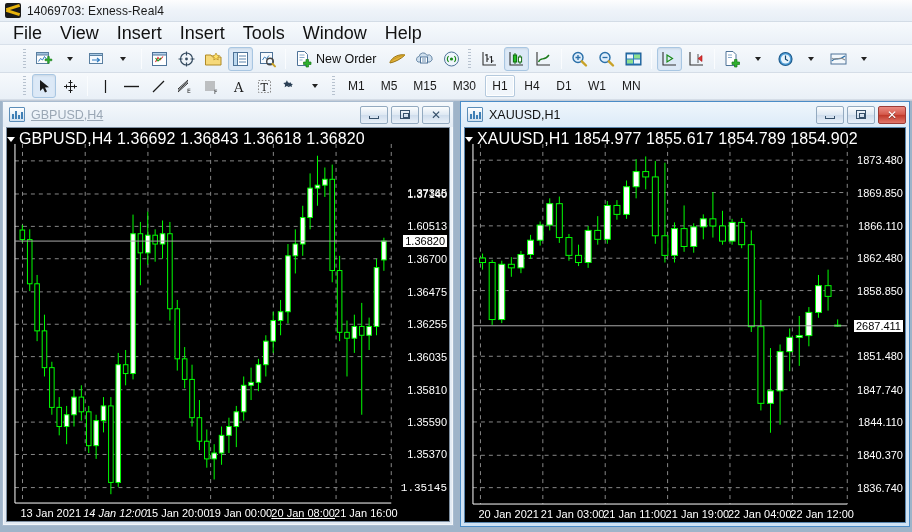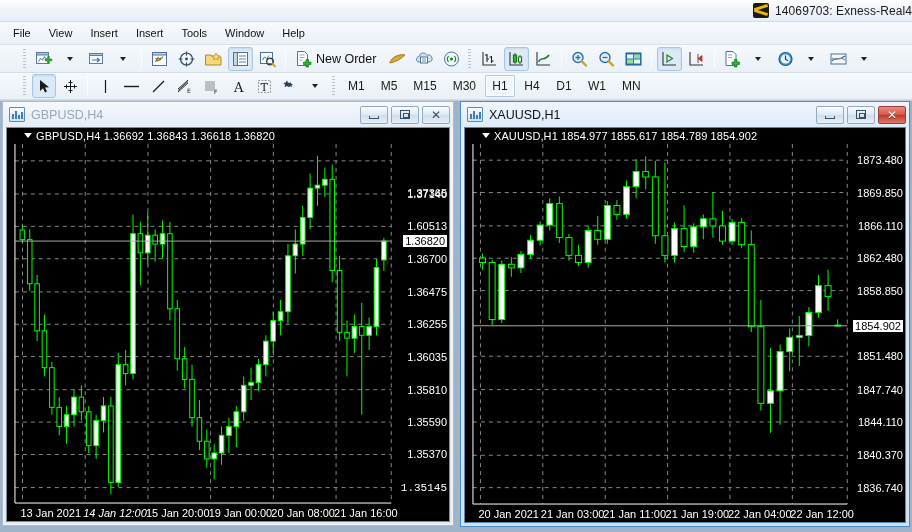--- a/index.html
+++ b/index.html
@@ -16,21 +16,20 @@
     background: linear-gradient(180deg,#f2f6fb 0%, #e8eff7 100%);
   }
 
   
   .titlebar {
     height: 22px; flex: 0 0 22px;
     display: flex; align-items: center;
     padding-left: 5px;
     background: linear-gradient(180deg,#fdfdfe 0%, #eef3f9 50%, #e7eef6 100%);
     border-bottom: 1px solid #d3dce6;
-    justify-content: flex-end;
   }
   .app-icon {
     width: 16px; height: 15px; margin-right: 6px;
     background: #1a1a1a; border-radius: 2px;
     position: relative; flex: 0 0 16px;
     overflow: hidden;
   }
   .app-icon::before {
     content: ""; position: absolute; left: 1px; top: 3px;
     width: 14px; height: 3px; background: #e8b40c;
@@ -46,21 +45,21 @@
   
   .menubar {
     height: 23px; flex: 0 0 23px;
     display: flex; align-items: stretch;
     background: linear-gradient(180deg,#f7fafd 0%, #eaf0f7 100%);
     border-bottom: 1px solid #d8e0ea;
     padding-left: 4px;
   }
   .menu-item {
     display: flex; align-items: center;
-    padding: 0 9px; font-size: 11px; color: #111;
+    padding: 0 9px; font-size: 18px; color: #111;
     cursor: default;
   }
 
   
   .toolbar {
     flex: 0 0 28px; height: 28px;
     display: flex; align-items: center;
     background: linear-gradient(180deg,#f6f9fc 0%, #e9f0f7 100%);
     border-bottom: 1px solid #d5dde7;
     padding-left: 20px;
@@ -147,21 +146,21 @@
     overflow: hidden;
   }
   .win-icon i {
     position: absolute; display: block; background: #3f7fb5;
   }
   .win-icon i:nth-child(1){ left:2px; bottom:2px; width:2px; height:5px; }
   .win-icon i:nth-child(2){ left:5px; bottom:2px; width:2px; height:8px; }
   .win-icon i:nth-child(3){ left:8px; bottom:2px; width:2px; height:4px; }
   .win-icon i:nth-child(4){ left:11px; bottom:2px; width:2px; height:7px; }
   .win-title { font-size: 12.5px; flex: 1 1 auto; white-space: nowrap; }
-  .win-title.dim { color: #9aa7b5; }
+  .win-title.dim { color: #9aa7b5; text-decoration: underline; }
   .win-title.lit { color: #111; }
 
   .wbtns { display: flex; gap: 3px; align-items: center; }
   .wbtn {
     width: 28px; height: 18px; border-radius: 2px;
     display: flex; align-items: center; justify-content: center;
     border: 1px solid #93aac0;
     background: linear-gradient(180deg,#fbfdfe 0%, #dfe9f3 48%, #cfdded 52%, #e8f0f8 100%);
     cursor: default; position: relative;
   }
@@ -176,22 +175,22 @@
   .gl-x.white { color: #ffffff; font-weight: bold; text-shadow: 0 1px 0 rgba(0,0,0,.4); }
 
   .chart-area {
     flex: 1 1 auto; margin: 0 3px 3px 3px;
     background: #000; position: relative; overflow: hidden;
     border: 1px solid #7e8fa1;
   }
   .chartwin.active .chart-area { border-color: #5a86ae; }
 
   .ohlc {
-    position: absolute; left: 17px; top: 2px; z-index: 6;
-    font-size: 11px; color: #ffffff; white-space: nowrap;
+    position: absolute; left: 0; top: 2px; z-index: 6;
+    font-size: 16px; color: #ffffff; white-space: nowrap;
     font-family: "Liberation Sans", sans-serif;
     letter-spacing: .1px;
   }
   .ohlc .arrow {
     display: inline-block; width: 0; height: 0; margin-right: 4px;
     vertical-align: 2px;
     border-left: 4px solid transparent; border-right: 4px solid transparent;
     border-top: 5px solid #ffffff;
   }
   .plot { position: absolute; inset: 0; }
@@ -686,21 +685,21 @@
             <div class="price-lab" style="top: 294.104px;">1.35590</div>
             <div class="price-lab" style="top: 326.481px;">1.35370</div>
             <div class="price-lab" style="top: 359.593px; font-family: Liberation Mono, monospace;">1.35145</div>
             <div class="price-lab cur" style="top: 113.089px;">1.36820</div>
           </div>
         <div class="time-axis">
             <div class="time-lab" style="left: 13.4899px;">13 Jan 2021</div>
             <div class="time-lab" style="left: 76.2061px; font-style: italic;">14 Jan 12:00</div>
             <div class="time-lab" style="left: 138.922px;">15 Jan 20:00</div>
             <div class="time-lab" style="left: 201.639px;">19 Jan 00:00</div>
-            <div class="time-lab" style="left: 264.355px;">20 Jan 08:00</div>
+            <div class="time-lab" style="left: 264.355px; text-decoration: underline;">20 Jan 08:00</div>
             <div class="time-lab" style="left: 327.071px;">21 Jan 16:00</div>
           </div>
       </div>
     </div>
 
     <div class="chartwin active">
       <div class="winbar active-bar">
         <div class="win-icon">
             <i></i>
             <i></i>
@@ -825,21 +824,21 @@
             <div class="price-lab" style="top: 32.1812px;">1873.480</div>
             <div class="price-lab" style="top: 64.5355px;">1869.850</div>
             <div class="price-lab" style="top: 97.8702px;">1866.110</div>
             <div class="price-lab" style="top: 130.224px;">1862.480</div>
             <div class="price-lab" style="top: 162.579px;">1858.850</div>
             <div class="price-lab" style="top: 228.268px;">1851.480</div>
             <div class="price-lab" style="top: 261.602px;">1847.740</div>
             <div class="price-lab" style="top: 293.957px;">1844.110</div>
             <div class="price-lab" style="top: 327.291px;">1840.370</div>
             <div class="price-lab" style="top: 359.646px;">1836.740</div>
-            <div class="price-lab cur" style="top: 197.767px;">1854.902</div>
+            <div class="price-lab cur" style="top: 197.767px;">2687.411</div>
           </div>
         <div class="time-axis">
             <div class="time-lab" style="left: 13.4498px;">20 Jan 2021</div>
             <div class="time-lab" style="left: 75.8329px;">21 Jan 03:00</div>
             <div class="time-lab" style="left: 138.216px;">21 Jan 11:00</div>
             <div class="time-lab" style="left: 200.599px;">21 Jan 19:00</div>
             <div class="time-lab" style="left: 262.982px;">22 Jan 04:00</div>
             <div class="time-lab" style="left: 325.365px;">22 Jan 12:00</div>
           </div>
       </div>

